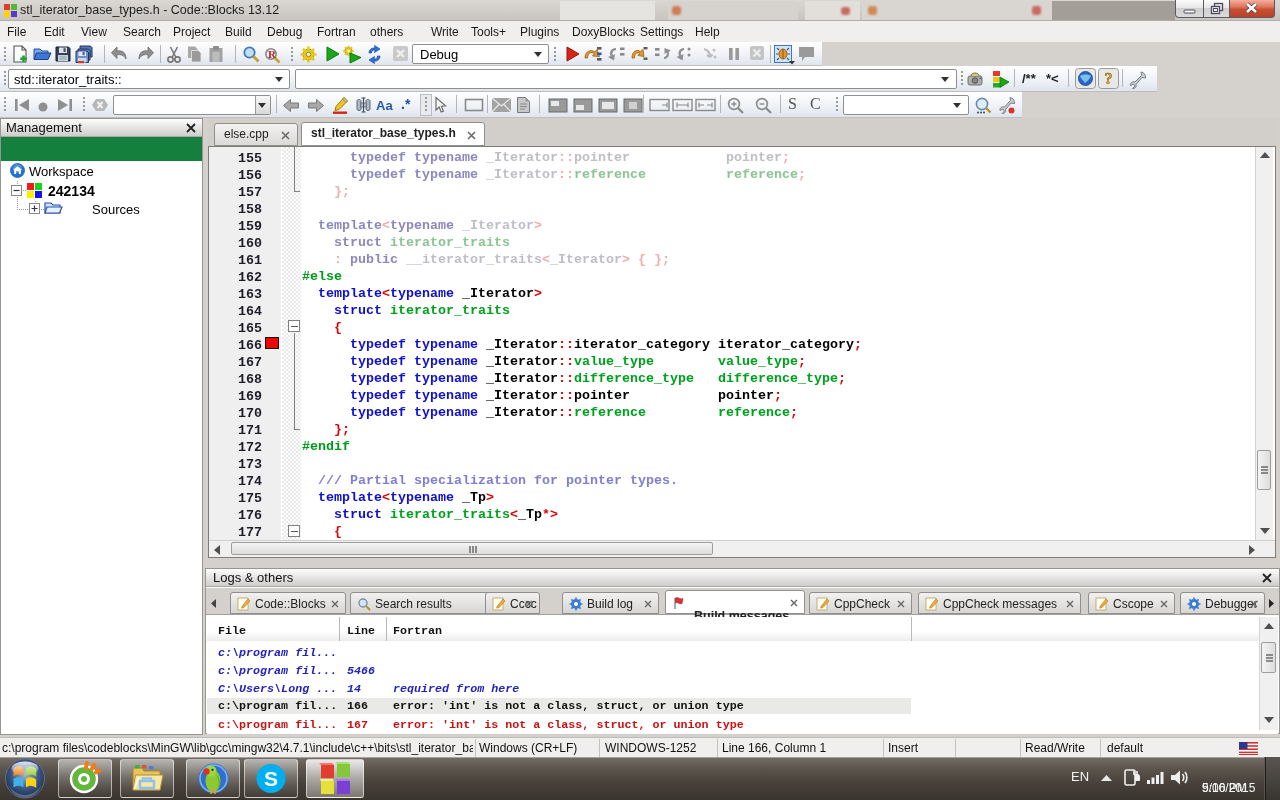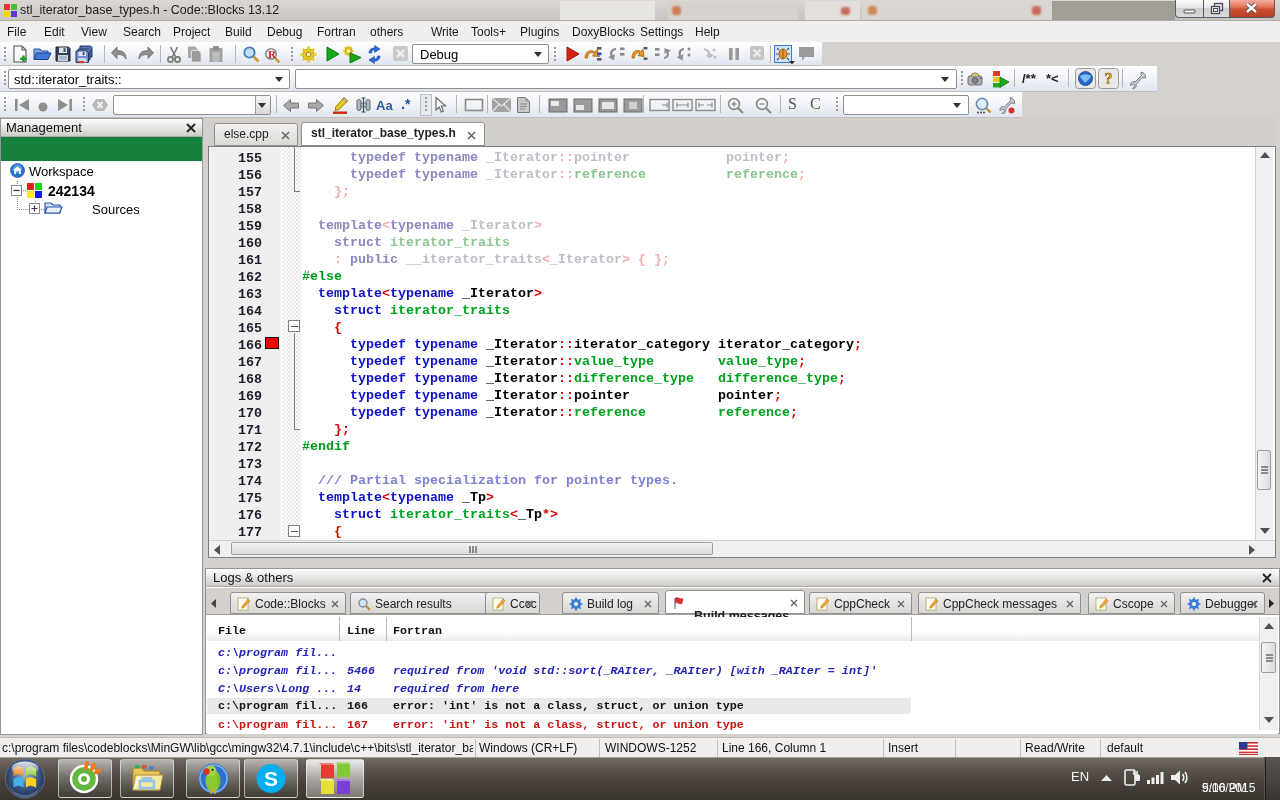--- a/index.html
+++ b/index.html
@@ -725,21 +725,21 @@
       <svg style="position:absolute;right:4px;top:11px;" width="7" height="9">
           <path d="M1 0 L6 4.5 L1 9 Z" fill="#222"></path>
         </svg>
     </div>
     <div id="bmtable">
       <div class="bmrow" style="top:0;height:24px;line-height:28px;color:#111;background:linear-gradient(#fff 60%,#ececec);width:1052px;"><span style="position:absolute;left:11px;">File</span><span style="position:absolute;left:140px;">Line</span><span style="position:absolute;left:186px;">Fortran</span></div>
       <div class="bmsep" style="left:132px;height:24px;"></div>
       <div class="bmsep" style="left:179px;height:24px;"></div>
       <div class="bmsep" style="left:704px;height:24px;"></div>
       <div class="bmrow bmblue" style="top:27px;"><span style="position:absolute;left:11px;">c:\program fil...</span></div>
-      <div class="bmrow bmblue" style="top:45px;"><span style="position:absolute;left:11px;">c:\program fil...</span><span style="position:absolute;left:140px;">5466</span><span style="position:absolute;left:186px;">required from 'void std::sort(_RAIter, _RAIter) [with _RAIter = int]'</span></div>
+      <div class="bmrow bmblue" style="top:45px;"><span style="position:absolute;left:11px;">c:\program fil...</span><span style="position:absolute;left:140px;">5466</span></div>
       <div class="bmrow bmblue" style="top:63px;"><span style="position:absolute;left:11px;">C:\Users\Long ...</span><span style="position:absolute;left:140px;">14</span><span style="position:absolute;left:186px;">required from here</span></div>
       <div class="bmrow" style="top:81px;height:16px;line-height:16px;background:#e9e9e7;width:704px;color:#111;"><span style="position:absolute;left:11px;">c:\program fil...</span><span style="position:absolute;left:140px;">166</span><span style="position:absolute;left:186px;">error: 'int' is not a class, struct, or union type</span></div>
       <div class="bmrow bmred" style="top:99px;"><span style="position:absolute;left:11px;">c:\program fil...</span><span style="position:absolute;left:140px;">167</span><span style="position:absolute;left:186px;">error: 'int' is not a class, struct, or union type</span></div>
       
       <div class="sbtrack" style="left:1052px;top:0;width:19px;height:113px;border-left:1px solid #d5d5d5;"></div>
       <div class="sarrow" style="left:1057px;top:6px;border-left:5px solid transparent;border-right:5px solid transparent;border-bottom:6px solid #505050;"></div>
       <div class="sarrow" style="left:1057px;top:100px;border-left:5px solid transparent;border-right:5px solid transparent;border-top:6px solid #505050;"></div>
       <div class="sbthumb" style="left:1054px;top:25px;width:15px;height:31px;"><div style="position:absolute;left:3.5px;top:11px;width:7px;height:1.5px;background:#8a8a8a;box-shadow:0 3px 0 #8a8a8a,0 6px 0 #8a8a8a;"></div></div>
     </div>
   </div>

